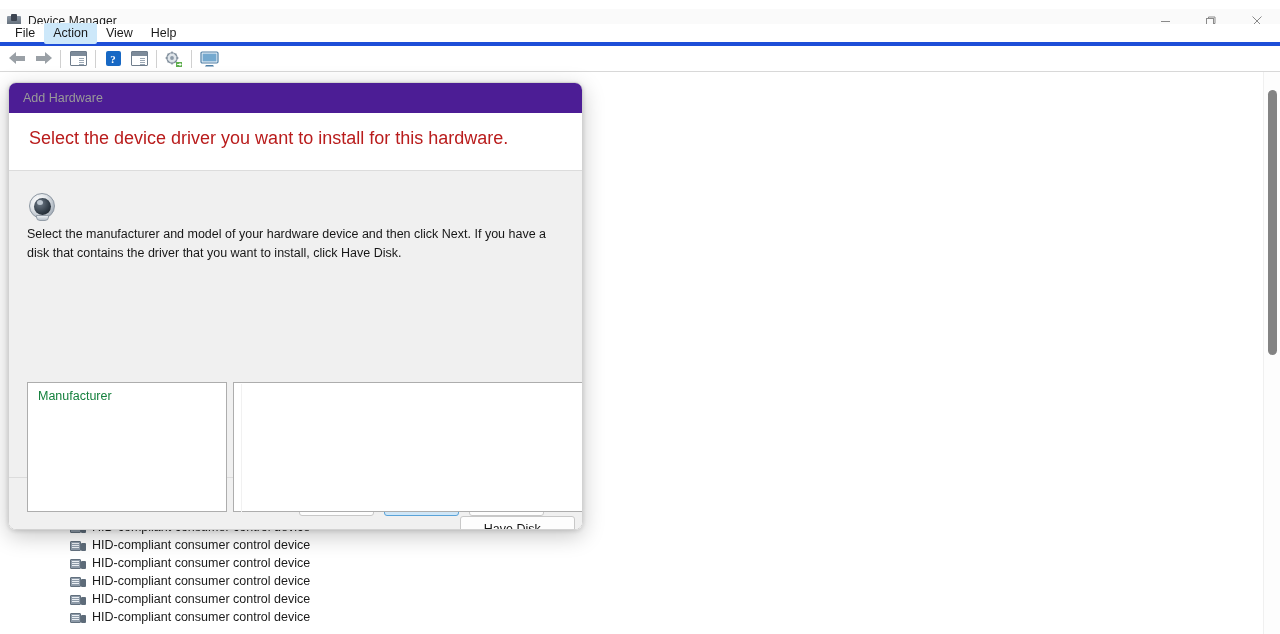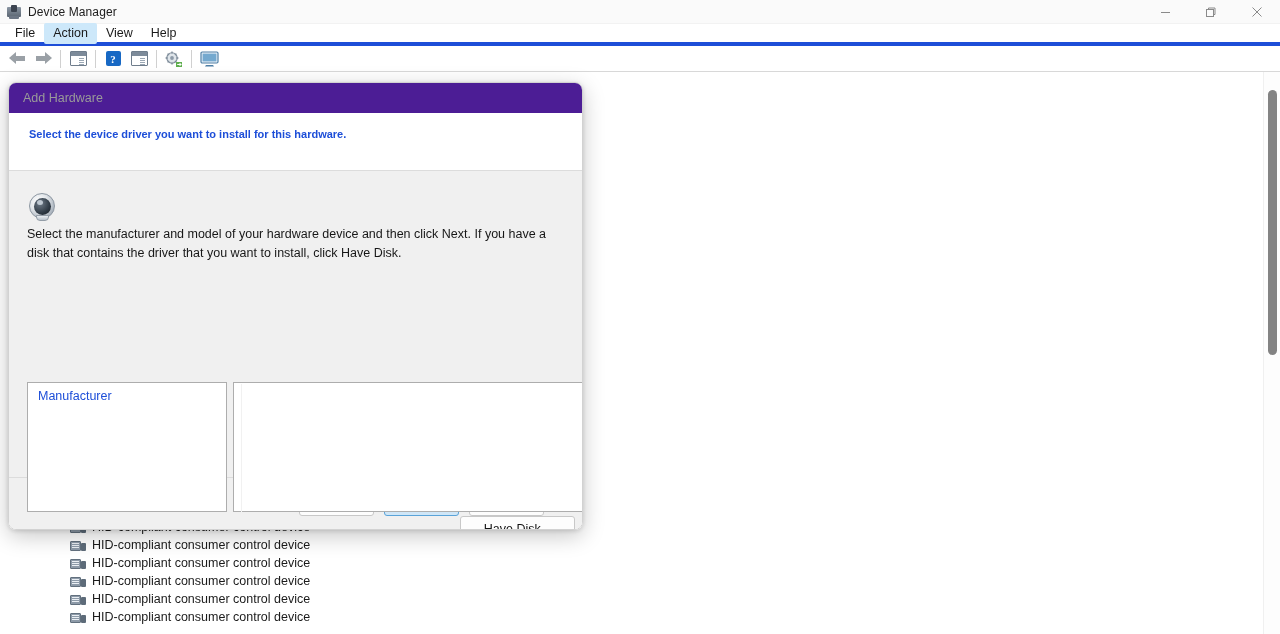--- a/index.html
+++ b/index.html
@@ -14,21 +14,21 @@
 
   
   #app {
     position: relative;
     width: 1280px; height: 634px;
     background: #ffffff;
   }
 
   
   .titlebar {
-    position: absolute; top: 0; left: 0;
+    position: absolute; top: 9px; left: 0;
     width: 1280px; height: 24px;
     background: #fafafa;
     display: flex; align-items: center;
     border-bottom: 1px solid #f2f2f2;
   }
   .title-icon {
     width: 16px; height: 16px;
     margin-left: 6px; margin-right: 6px;
     position: relative; flex: none;
   }
@@ -225,21 +225,21 @@
     font-size: 12.5px; color: #9a9a9a;
   }
   .dlg-head {
     flex: none; height: 58px;
     background: #ffffff;
     display: flex; align-items: flex-start;
     padding: 15px 0 0 20px;
     border-bottom: 1px solid #dcdcdc;
   }
   .dlg-head-text {
-    font-size: 11px; font-weight: bold; color: #1d4ed8;
+    font-size: 18px; font-weight: normal; color: #b91c1c;
   }
   .dlg-body {
     flex: 1 1 auto;
     background: #f0f0f0;
     position: relative;
   }
 
   .info-row {
     position: absolute; left: 18px; top: 20px;
     width: 538px;
@@ -286,21 +286,21 @@
     border: 1px solid #adadad;
     position: relative;
   }
   .listbox.left { width: 200px; height: 130px; }
   .listbox.right { width: 350px; height: 130px; margin-left: 6px; }
   .listbox.right::before {
     content: ""; position: absolute; left: 7px; top: 1px;
     width: 1px; height: 128px; background: #f1f1f1;
   }
   .list-item {
-    font-size: 12.5px; color: #1d4ed8;
+    font-size: 12.5px; color: #15803d;
     padding: 6px 0 0 10px;
   }
 
   .have-disk-wrap {
     position: absolute; left: 0; top: 345px; width: 575px;
     display: flex; justify-content: center;
     padding-right: 0;
   }
   .btn {
     font-family: "Liberation Sans", sans-serif;

